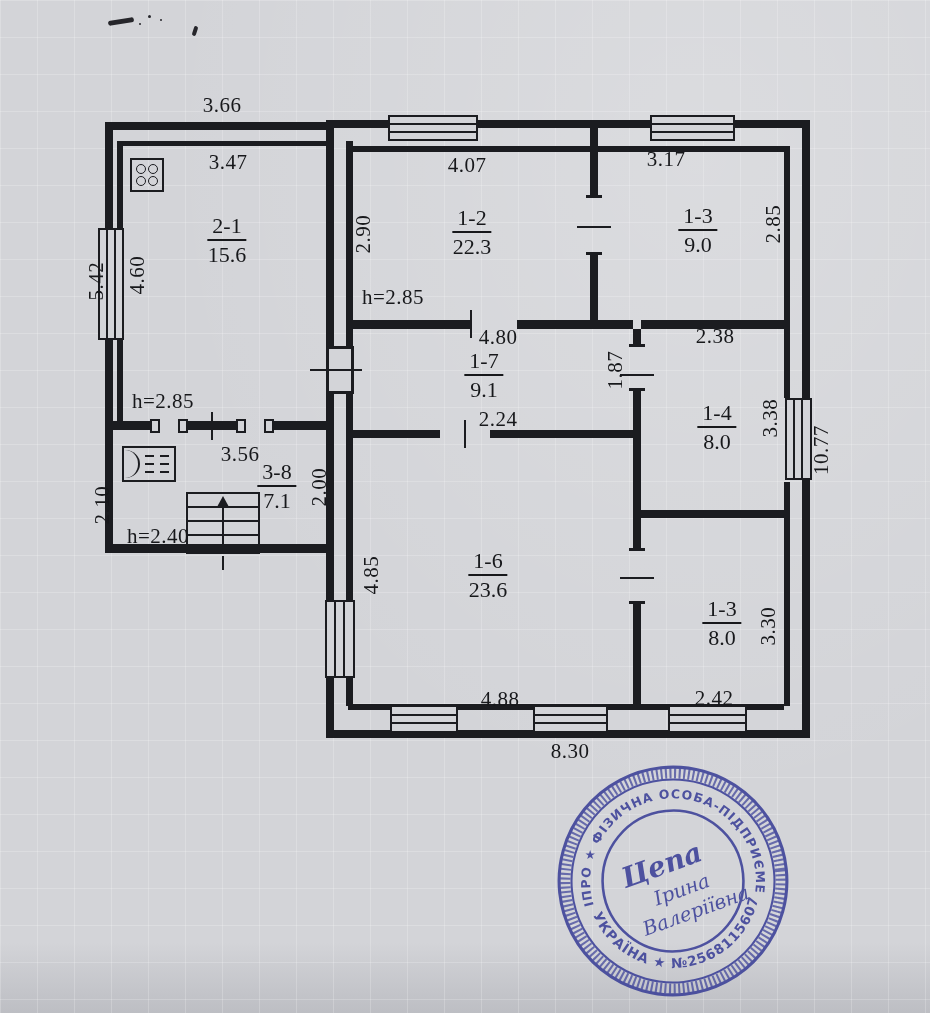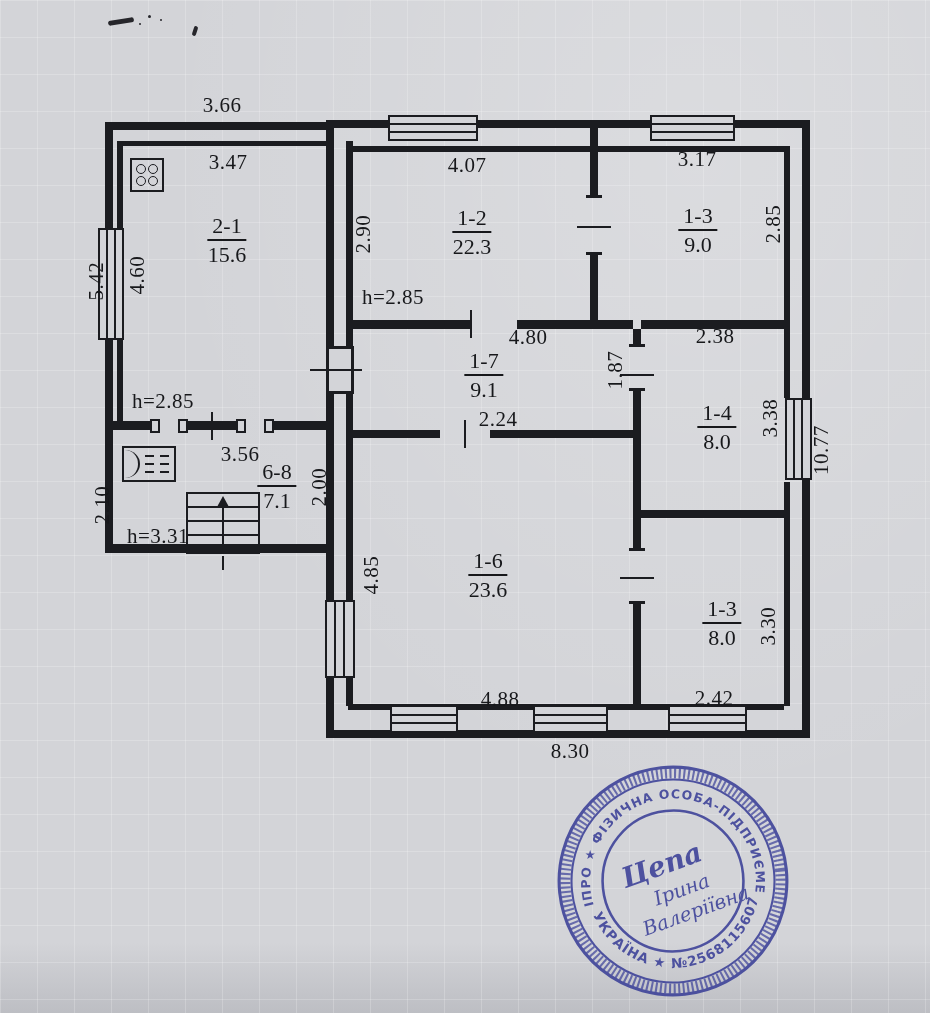--- a/index.html
+++ b/index.html
@@ -148,48 +148,48 @@
     <div class="tick" style="left:222px;top:556px;width:2px;height:14px;"></div>
 
     <div class="smudge" style="left:108px;top:19px;width:26px;height:5px;border-radius:3px;transform:rotate(-9deg);"></div>
     <div class="smudge" style="left:148px;top:15px;width:3px;height:3px;border-radius:50%;"></div>
     <div class="smudge" style="left:160px;top:19px;width:2px;height:2px;border-radius:50%;"></div>
     <div class="smudge" style="left:139px;top:23px;width:2px;height:2px;border-radius:50%;"></div>
     <div class="smudge" style="left:193px;top:26px;width:4px;height:10px;border-radius:2px;transform:rotate(18deg);"></div>
   <div class="dim" style="left: 222px; top: 105px;">3.66</div>
       <div class="dim" style="left: 228px; top: 162px;">3.47</div>
       <div class="dim" style="left: 467px; top: 165px;">4.07</div>
-      <div class="dim" style="left: 697px; top: 159px;">3.17</div>
+      <div class="dim" style="left: 666px; top: 159px;">3.17</div>
       <div class="dim v" style="left: 363px; top: 234px;">2.90</div>
       <div class="dim v" style="left: 773px; top: 224px;">2.85</div>
       <div class="dim v" style="left: 96px; top: 281px;">5.42</div>
       <div class="dim v" style="left: 137px; top: 275px;">4.60</div>
       <div class="dim" style="left: 393px; top: 297px;">h=2.85</div>
-      <div class="dim" style="left: 528px; top: 337px;">4.80</div>
+      <div class="dim" style="left: 498px; top: 337px;">4.80</div>
       <div class="dim" style="left: 715px; top: 336px;">2.38</div>
       <div class="dim v" style="left: 615px; top: 370px;">1.87</div>
       <div class="dim" style="left: 498px; top: 419px;">2.24</div>
       <div class="dim" style="left: 163px; top: 401px;">h=2.85</div>
       <div class="dim" style="left: 240px; top: 454px;">3.56</div>
       <div class="dim v" style="left: 319px; top: 487px;">2.00</div>
       <div class="dim v" style="left: 770px; top: 418px;">3.38</div>
       <div class="dim v" style="left: 821px; top: 450px;">10.77</div>
       <div class="dim v" style="left: 102px; top: 505px;">2.10</div>
-      <div class="dim" style="left: 158px; top: 536px;">h=3.31</div>
+      <div class="dim" style="left: 158px; top: 536px;">h=2.40</div>
       <div class="dim v" style="left: 371px; top: 575px;">4.85</div>
       <div class="dim" style="left: 500px; top: 699px; text-align: right;">4.88</div>
       <div class="dim" style="left: 714px; top: 698px;">2.42</div>
       <div class="dim v" style="left: 768px; top: 626px;">3.30</div>
       <div class="dim" style="left: 570px; top: 751px;">8.30</div>
       <div class="room" style="left: 227px; top: 214px;"><span class="rid">2-1</span><div class="rarea">15.6</div></div>
       <div class="room" style="left: 472px; top: 206px;"><span class="rid">1-2</span><div class="rarea">22.3</div></div>
       <div class="room" style="left: 698px; top: 204px;"><span class="rid">1-3</span><div class="rarea">9.0</div></div>
       <div class="room" style="left: 484px; top: 349px;"><span class="rid">1-7</span><div class="rarea">9.1</div></div>
       <div class="room" style="left: 717px; top: 401px;"><span class="rid">1-4</span><div class="rarea">8.0</div></div>
-      <div class="room" style="left: 277px; top: 460px;"><span class="rid">6-8</span><div class="rarea">7.1</div></div>
+      <div class="room" style="left: 277px; top: 460px;"><span class="rid">3-8</span><div class="rarea">7.1</div></div>
       <div class="room" style="left: 488px; top: 549px;"><span class="rid">1-6</span><div class="rarea">23.6</div></div>
       <div class="room" style="left: 722px; top: 597px;"><span class="rid">1-3</span><div class="rarea">8.0</div></div>
     </div>
 
   <svg id="stamp" width="234" height="234" viewBox="0 0 226 226">
     <g transform="rotate(-6 113 113)" fill="none" stroke="#3b4098">
       <circle cx="113" cy="113" r="110" stroke-width="3"></circle>
       <circle cx="113" cy="113" r="104" stroke-width="10" stroke-dasharray="2 2.4" opacity=".8"></circle>
       <circle cx="113" cy="113" r="98" stroke-width="2"></circle>
       <circle cx="113" cy="113" r="68" stroke-width="2.5"></circle>

